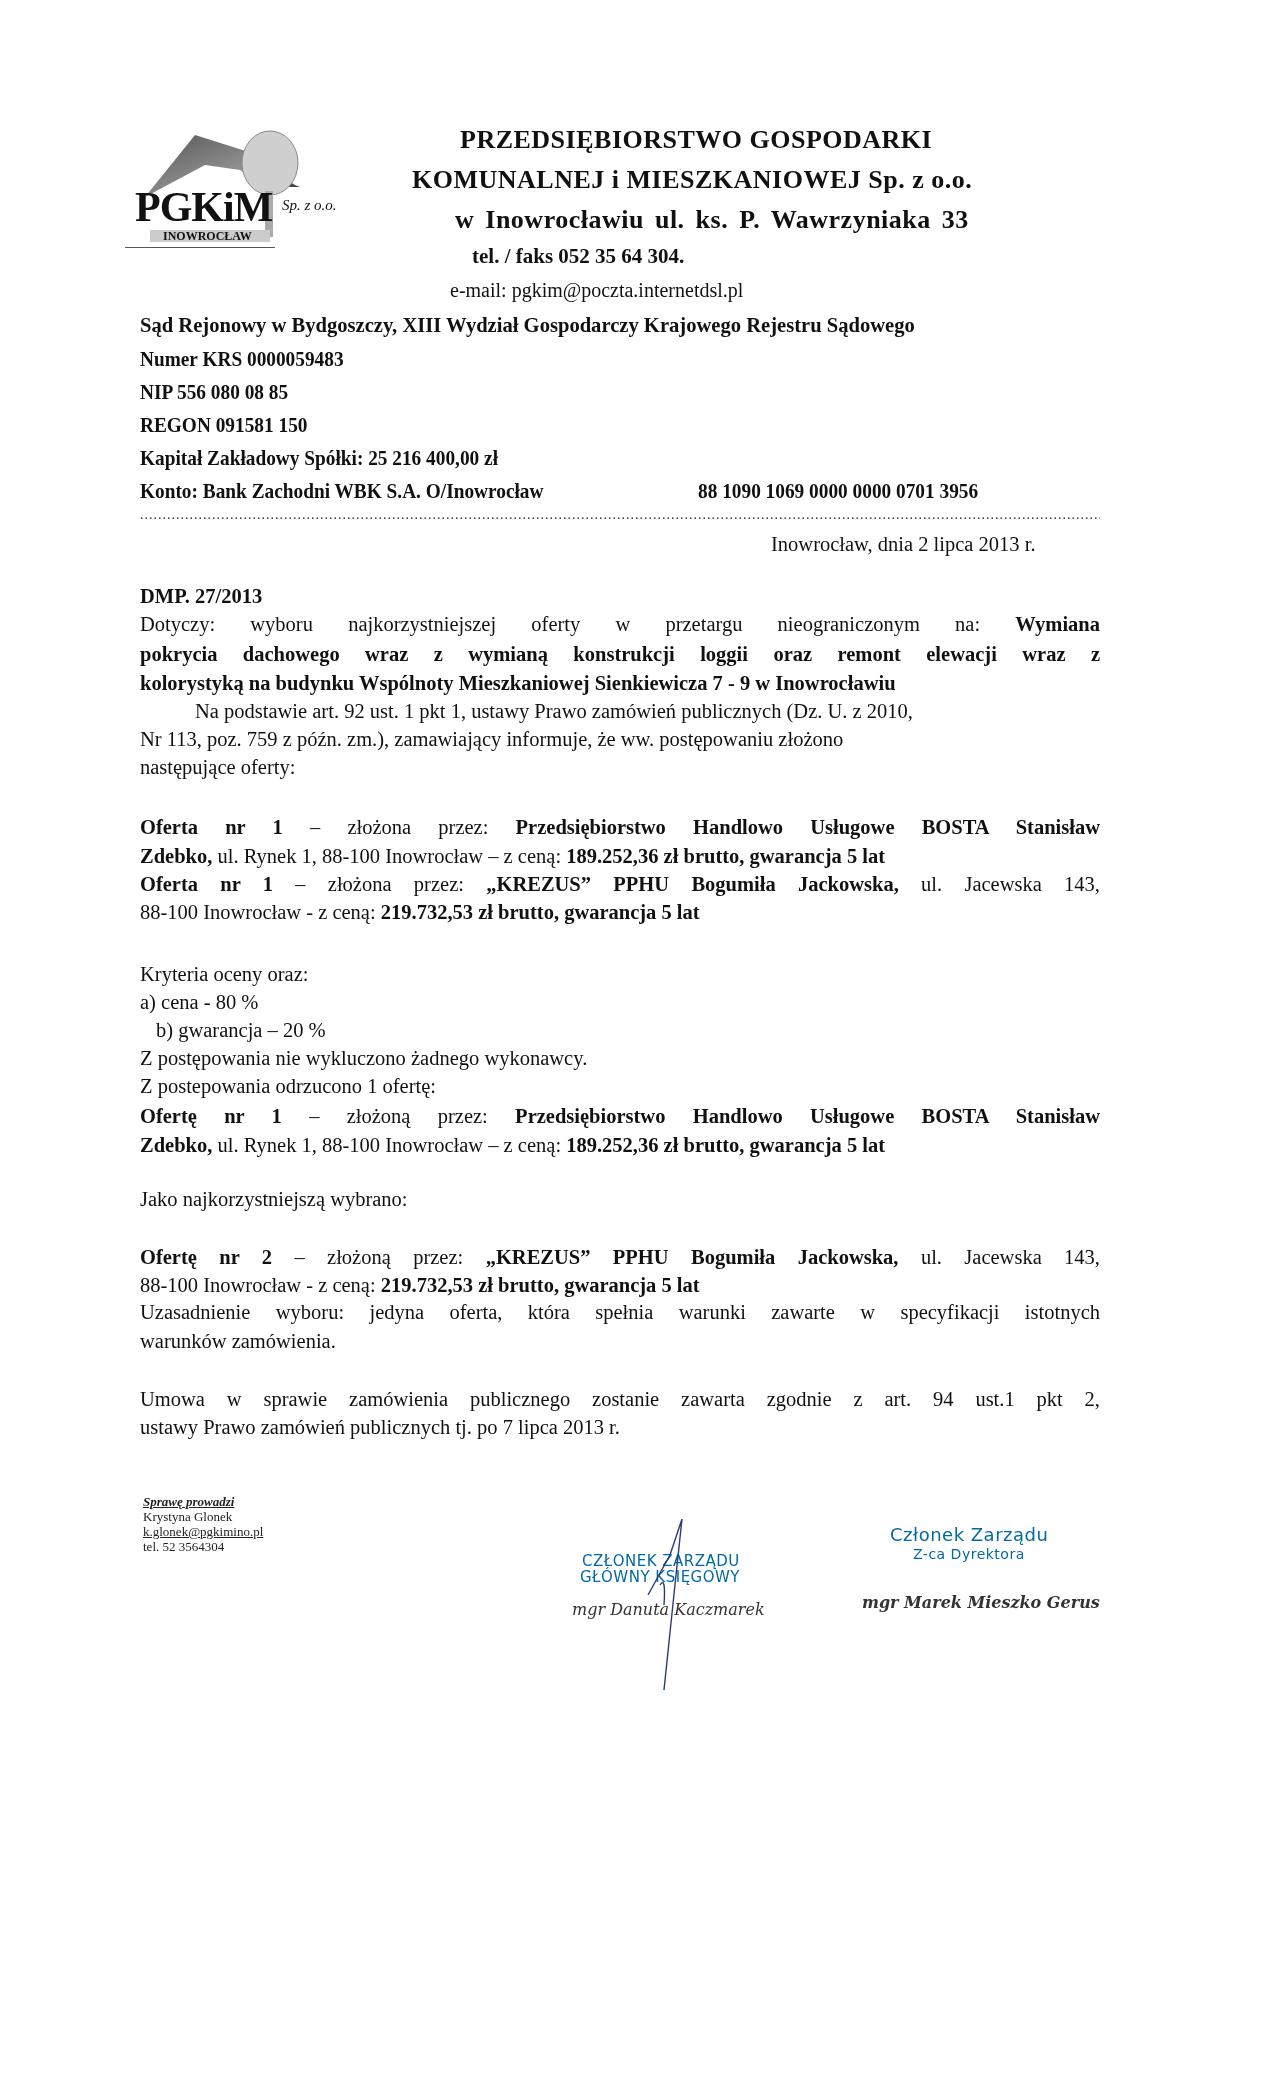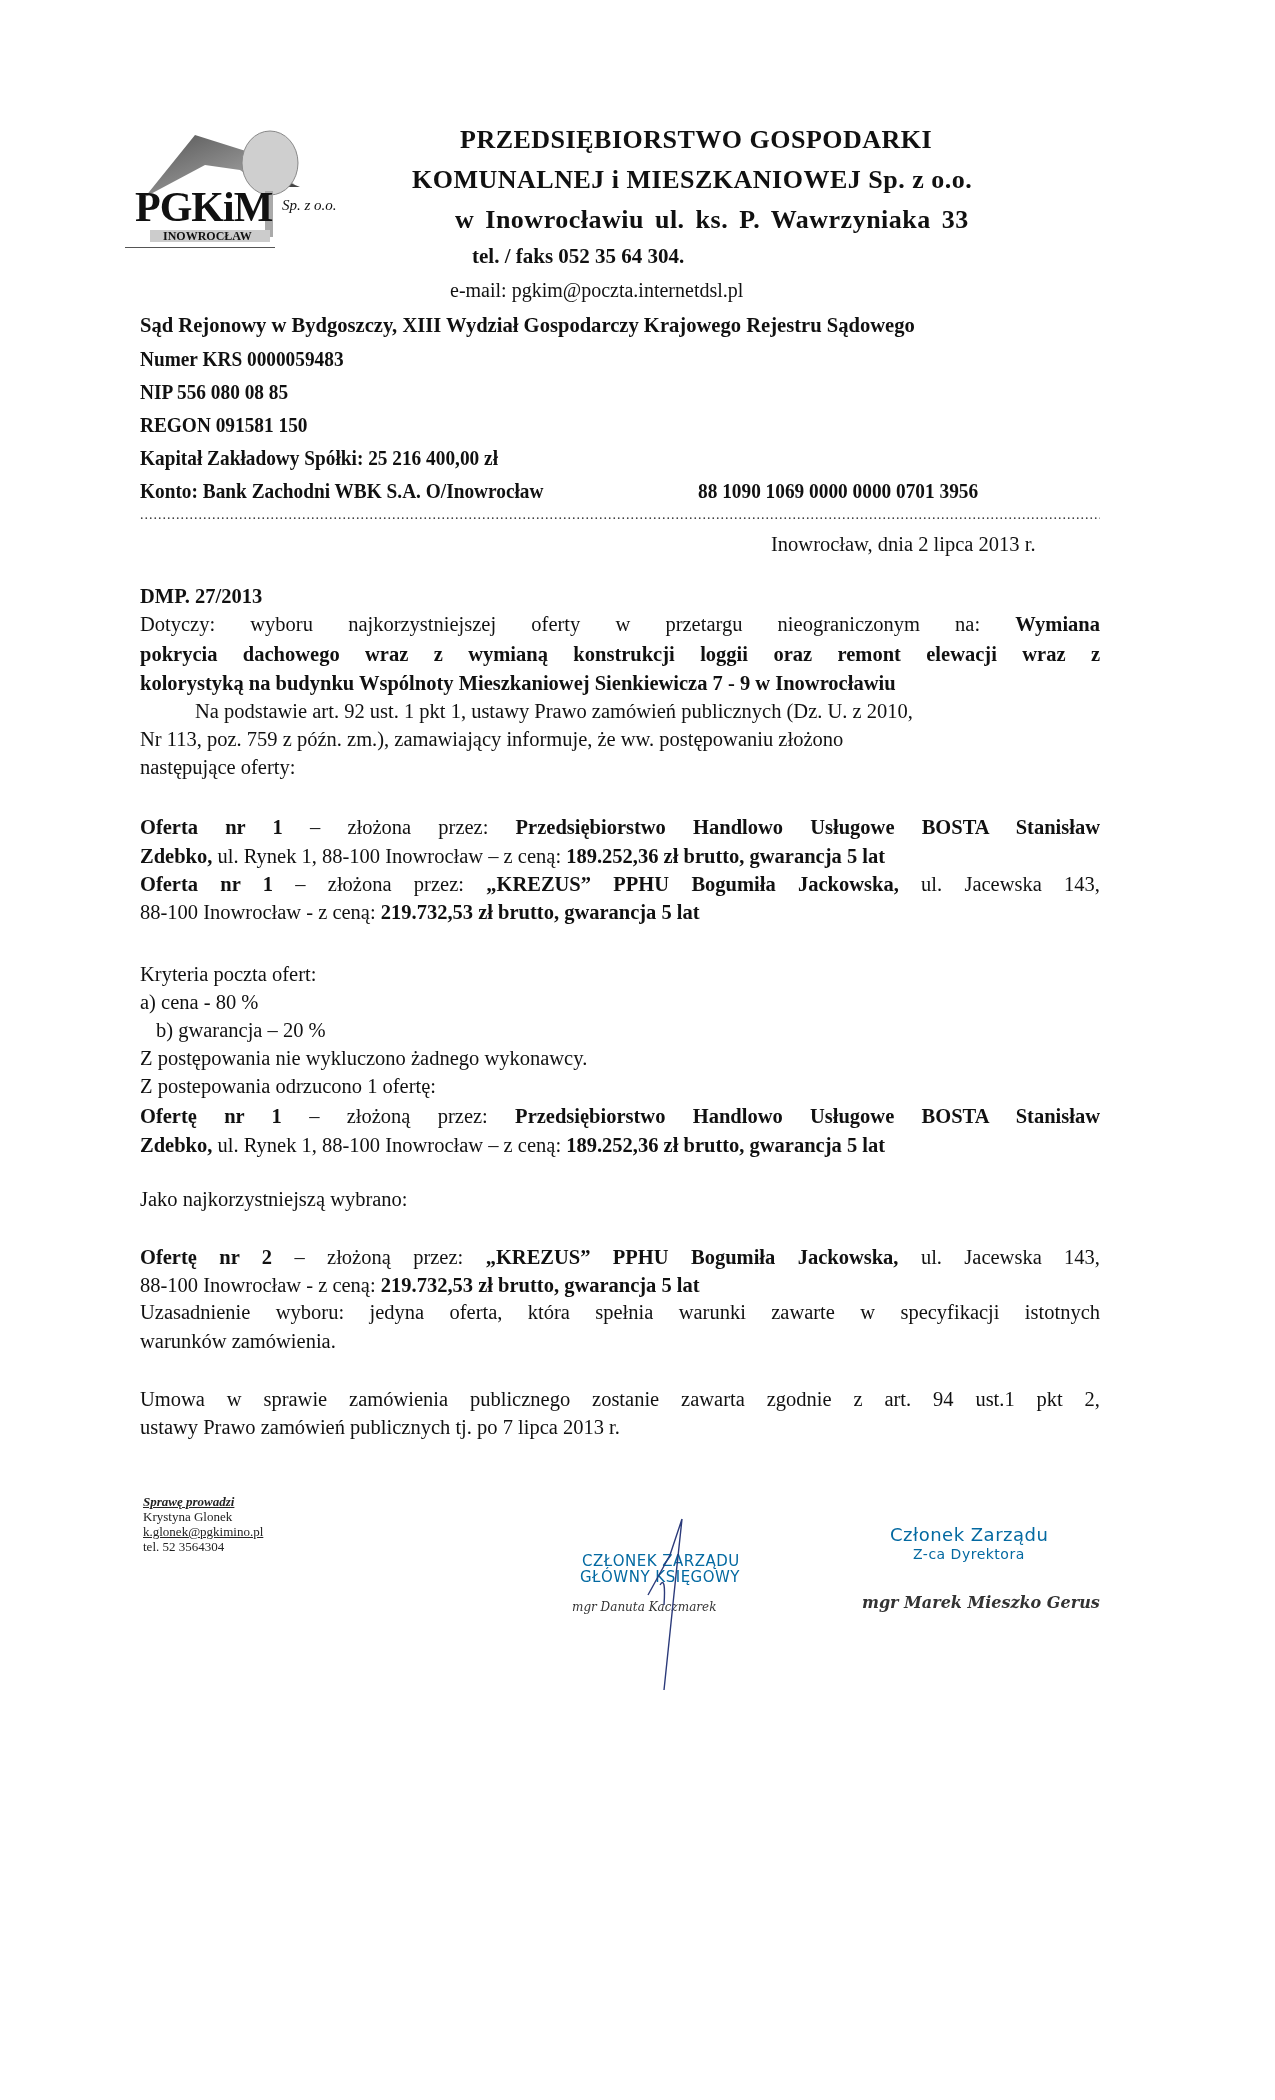--- a/index.html
+++ b/index.html
@@ -79,21 +79,21 @@
 <div class="abs body" style="left:140px; top:845px;">
   <b>Zdebko,</b><span> ul. Rynek 1, 88-100 Inowrocław – z ceną: </span><b>189.252,36 zł brutto, gwarancja 5 lat</b>
 </div>
 <div class="just" style="top:873px;">
   <b>Oferta nr 1</b><span> – złożona przez: </span><b>„KREZUS” PPHU Bogumiła Jackowska,</b><span> ul. Jacewska 143,</span>
 </div>
 <div class="abs body" style="left:140px; top:901px;">
   <span>88-100 Inowrocław - z ceną: </span><b>219.732,53 zł brutto, gwarancja 5 lat</b>
 </div>
 
-<div class="abs body" style="left:140px; top:963px;">Kryteria poczta ofert:</div>
+<div class="abs body" style="left:140px; top:963px;">Kryteria oceny oraz:</div>
 <div class="abs body" style="left:140px; top:991px;">a) cena - 80 %</div>
 <div class="abs body" style="left:140px; top:1019px;margin-left:16px;">b) gwarancja – 20 %</div>
 <div class="abs body" style="left:140px; top:1047px;">Z postępowania nie wykluczono żadnego wykonawcy.</div>
 <div class="abs body" style="left:140px; top:1075px;">Z postepowania odrzucono 1 ofertę:</div>
 
 <div class="just" style="top:1105px;">
   <b>Ofertę nr 1</b><span> – złożoną przez: </span><b>Przedsiębiorstwo Handlowo Usługowe BOSTA Stanisław</b>
 </div>
 <div class="abs body" style="left:140px; top:1134px;">
   <b>Zdebko,</b><span> ul. Rynek 1, 88-100 Inowrocław – z ceną: </span><b>189.252,36 zł brutto, gwarancja 5 lat</b>
@@ -112,20 +112,20 @@
 <div class="just" style="top:1388px;">Umowa w sprawie zamówienia publicznego zostanie zawarta zgodnie z art. 94 ust.1 pkt 2,</div>
 <div class="abs body" style="left:140px; top:1416px;">ustawy Prawo zamówień publicznych tj. po 7 lipca 2013 r.</div>
 
 <div class="abs small" style="left:143px; top:1494px; font-style:italic; font-weight:bold; text-decoration:underline;">Sprawę prowadzi</div>
 <div class="abs small" style="left:143px; top:1509px;">Krystyna Glonek</div>
 <div class="abs small" style="left:143px; top:1524px; text-decoration:underline;">k.glonek@pgkimino.pl</div>
 <div class="abs small" style="left:143px; top:1539px;">tel. 52 3564304</div>
 
 <div class="abs stamp" style="left:582px; top:1552px;">CZŁONEK ZARZĄDU</div>
 <div class="abs stamp" style="left:580px; top:1568px;">GŁÓWNY KSIĘGOWY</div>
-<div class="abs stamp-it" style="left:572px; top:1600px; font-size:12px;">mgr Danuta Kaczmarek</div>
+<div class="abs stamp-it" style="left:572px; top:1600px; font-size:16px;">mgr Danuta Kaczmarek</div>
 <svg class="abs" style="left:640px; top:1515px;" width="60" height="180" viewBox="0 0 60 180">
   <path d="M42 4 L30 40 L8 80 M42 4 L36 60 L24 175 M20 70 Q26 60 24 90" fill="none" stroke="#2b3a7a" stroke-width="1.4"></path>
 </svg>
 
 <div class="abs stamp" style="left:890px; top:1524px; font-size:18px;">Członek Zarządu</div>
 <div class="abs stamp" style="left:913px; top:1546px; font-size:14px;">Z-ca Dyrektora</div>
 <div class="abs stamp-it" style="left:862px; top:1593px; font-weight:bold;">mgr Marek Mieszko Gerus</div>
 
 </body></html>

